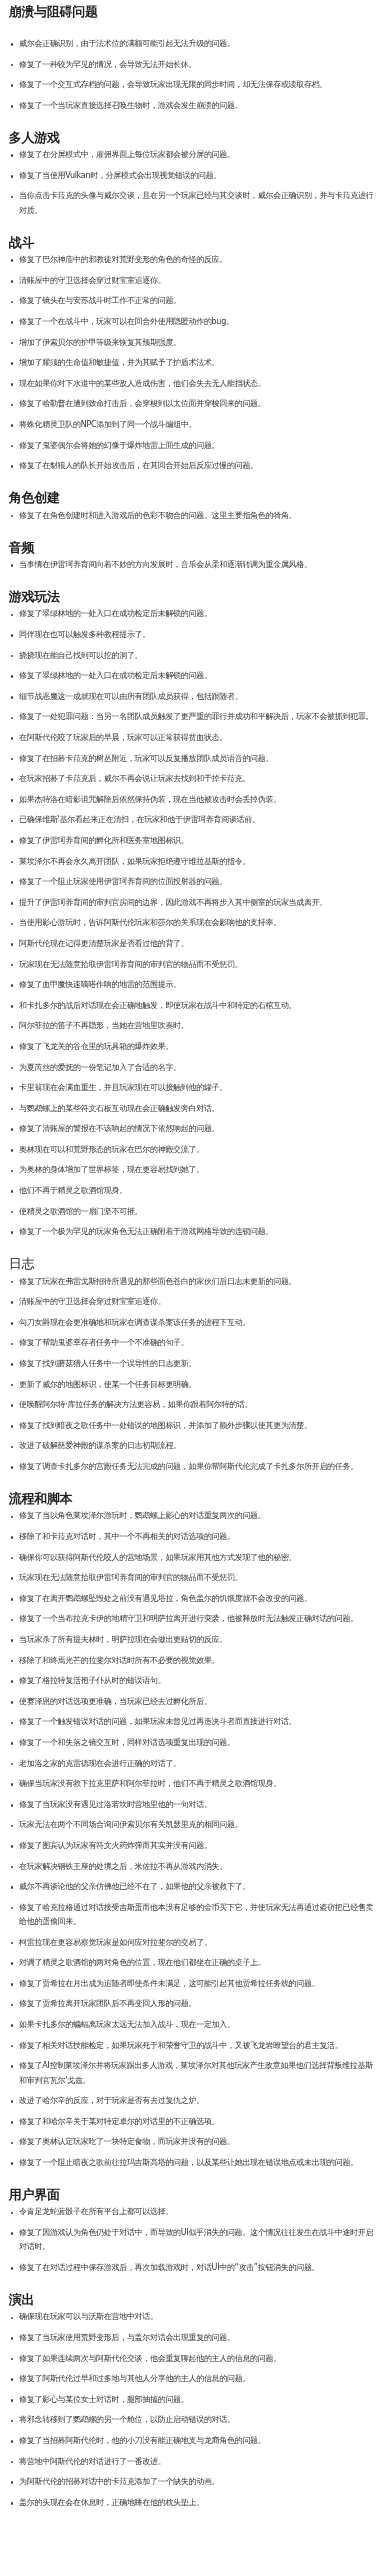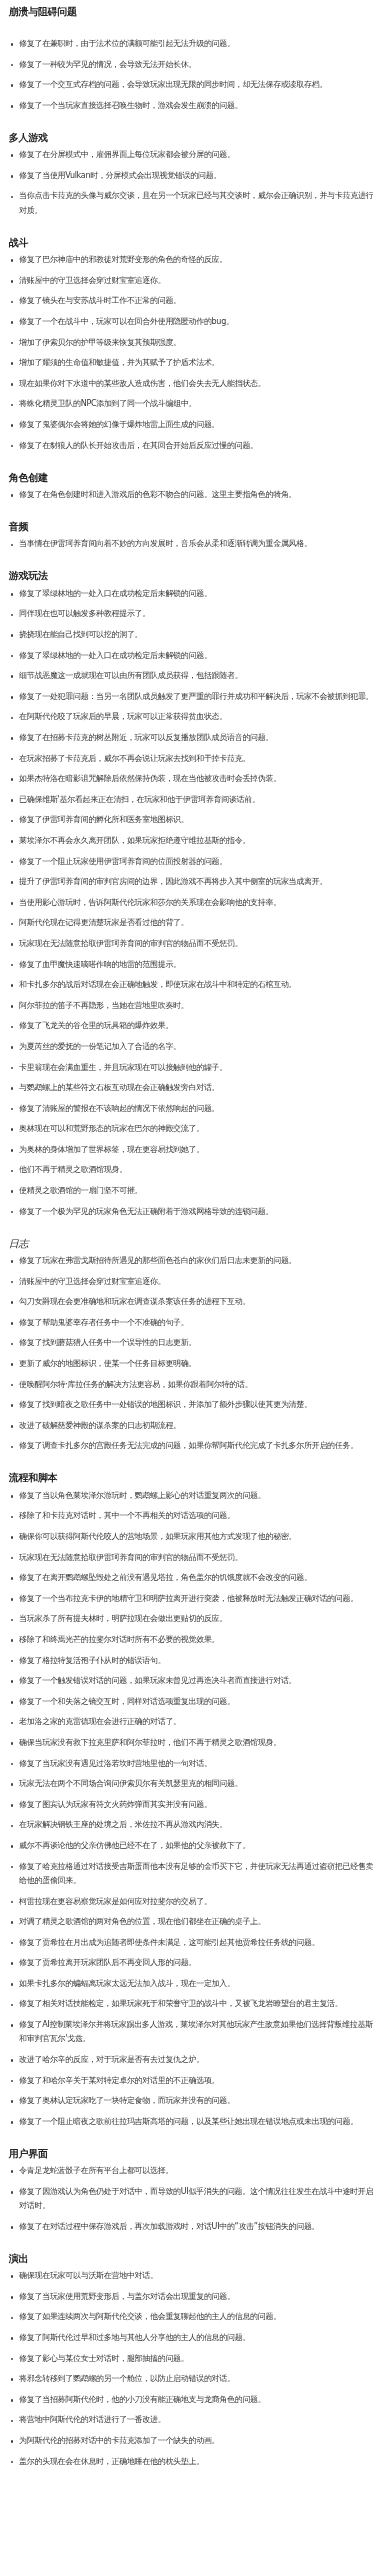--- a/index.html
+++ b/index.html
@@ -7,28 +7,28 @@
     body {
       width: 383px;
       min-height: 3337px;
       font-family: "DejaVu Sans", "Liberation Sans", sans-serif;
       color: #333333;
       position: relative;
     }
     .doc { padding: 5.2px 8.8px 62px 8.8px; }
     .section { margin-bottom: 17.5px; }
     .section-title {
-      font-size: 10px;
+      font-size: 13px;
       line-height: 13.4px;
       font-weight: bold;
       color: #222222;
       margin-bottom: 4.1px;
       letter-spacing: -0.3px;
     }
-    .section-title.light { font-weight: normal; font-style: italic; }
+    .section-title.light { font-weight: normal; }
     .section.first .section-title { margin-bottom: 18.5px; }
     ul.items { list-style: none; }
     ul.items li {
       position: relative;
       padding-left: 10.3px;
       font-size: 8px;
       line-height: 14.4px;
       margin-bottom: 6.2px;
       color: #333333;
       letter-spacing: -0.3px;
@@ -44,21 +44,21 @@
       background: #444444;
     }
   </style>
 </head>
 <body>
 
 <div class="doc" id="doc-root">
     <section class="section first">
       <h2 class="section-title">崩溃与阻碍问题</h2>
       <ul class="items">
-        <li>修复了在兼职时，由于法术位的满额可能引起无法升级的问题。</li>
+        <li>威尔会正确识别，由于法术位的满额可能引起无法升级的问题。</li>
         <li>修复了一种较为罕见的情况，会导致无法开始长休。</li>
         <li>修复了一个交互式存档的问题，会导致玩家出现无限的同步时间，却无法保存或读取存档。</li>
         <li>修复了一个当玩家直接选择召唤生物时，游戏会发生崩溃的问题。</li>
       </ul>
     </section>
     <section class="section">
       <h2 class="section-title">多人游戏</h2>
       <ul class="items">
         <li>修复了在分屏模式中，雇佣界面上每位玩家都会被分屏的问题。</li>
         <li>修复了当使用Vulkan时，分屏模式会出现视觉错误的问题。</li>
@@ -68,20 +68,21 @@
     <section class="section">
       <h2 class="section-title">战斗</h2>
       <ul class="items">
         <li>修复了巴尔神庙中的邪教徒对荒野变形的角色的奇怪的反应。</li>
         <li>清账屋中的守卫选择会穿过财宝室追逐你。</li>
         <li>修复了镜头在与安苏战斗时工作不正常的问题。</li>
         <li>修复了一个在战斗中，玩家可以在回合外使用隐匿动作的bug。</li>
         <li>增加了伊索贝尔的护甲等级来恢复其预期强度。</li>
         <li>增加了耀须的生命值和敏捷值，并为其赋予了护盾术法术。</li>
         <li>现在如果你对下水道中的某些敌人造成伤害，他们会失去无人能挡状态。</li>
+        <li>修复了哈勒普在遭到致命打击后，会穿梭到以太位面并穿梭回来的问题。</li>
         <li>将蛛化精灵卫队的NPC添加到了同一个战斗编组中。</li>
         <li>修复了鬼婆偶尔会将她的幻像于爆炸地雷上面生成的问题。</li>
         <li>修复了在豺狼人的队长开始攻击后，在其回合开始后反应过慢的问题。</li>
       </ul>
     </section>
     <section class="section">
       <h2 class="section-title">角色创建</h2>
       <ul class="items">
         <li>修复了在角色创建时和进入游戏后的色彩不吻合的问题。这里主要指角色的犄角。</li>
       </ul>
@@ -148,20 +149,21 @@
       <ul class="items">
         <li>修复了当以角色莱埃泽尔游玩时，鹦鹉螺上影心的对话重复两次的问题。</li>
         <li>移除了和卡菈克对话时，其中一个不再相关的对话选项的问题。</li>
         <li>确保你可以获得阿斯代伦咬人的营地场景，如果玩家用其他方式发现了他的秘密。</li>
         <li>玩家现在无法随意拾取伊雷珂养育间的审判官的物品而不受惩罚。</li>
         <li>修复了在离开鹦鹉螺坠毁处之前没有遇见塔拉，角色盖尔的饥饿度就不会改变的问题。</li>
         <li>修复了一个当布拉克卡伊的地精守卫和明萨拉离开进行突袭，他被释放时无法触发正确对话的问题。</li>
         <li>当玩家杀了所有提夫林时，明萨拉现在会做出更贴切的反应。</li>
         <li>移除了和终焉光芒的拉斐尔对话时所有不必要的视觉效果。</li>
         <li>修复了格拉特复活孢子仆从时的错误语句。</li>
+        <li>使赛泽恩的对话选项更准确，当玩家已经去过孵化所后。</li>
         <li>修复了一个触发错误对话的问题，如果玩家未曾见过再造决斗者而直接进行对话。</li>
         <li>修复了一个和失落之镜交互时，同样对话选项重复出现的问题。</li>
         <li>老加洛之家的克雷德现在会进行正确的对话了。</li>
         <li>确保当玩家没有救下拉克里萨和阿尔菲拉时，他们不再于精灵之歌酒馆现身。</li>
         <li>修复了当玩家没有遇见过洛若坎时营地里他的一句对话。</li>
         <li>玩家无法在两个不同场合询问伊索贝尔有关凯瑟里克的相同问题。</li>
         <li>修复了图宾认为玩家有符文火药炸弹而其实并没有问题。</li>
         <li>在玩家解决钢铁王座的处境之后，米佐拉不再从游戏内消失。</li>
         <li>威尔不再谈论他的父亲仿佛他已经不在了，如果他的父亲被救下了。</li>
         <li>修复了哈克拉格通过对话接受吉斯蛋而他本没有足够的金币买下它，并使玩家无法再通过盗窃把已经售卖给他的蛋偷回来。</li>

